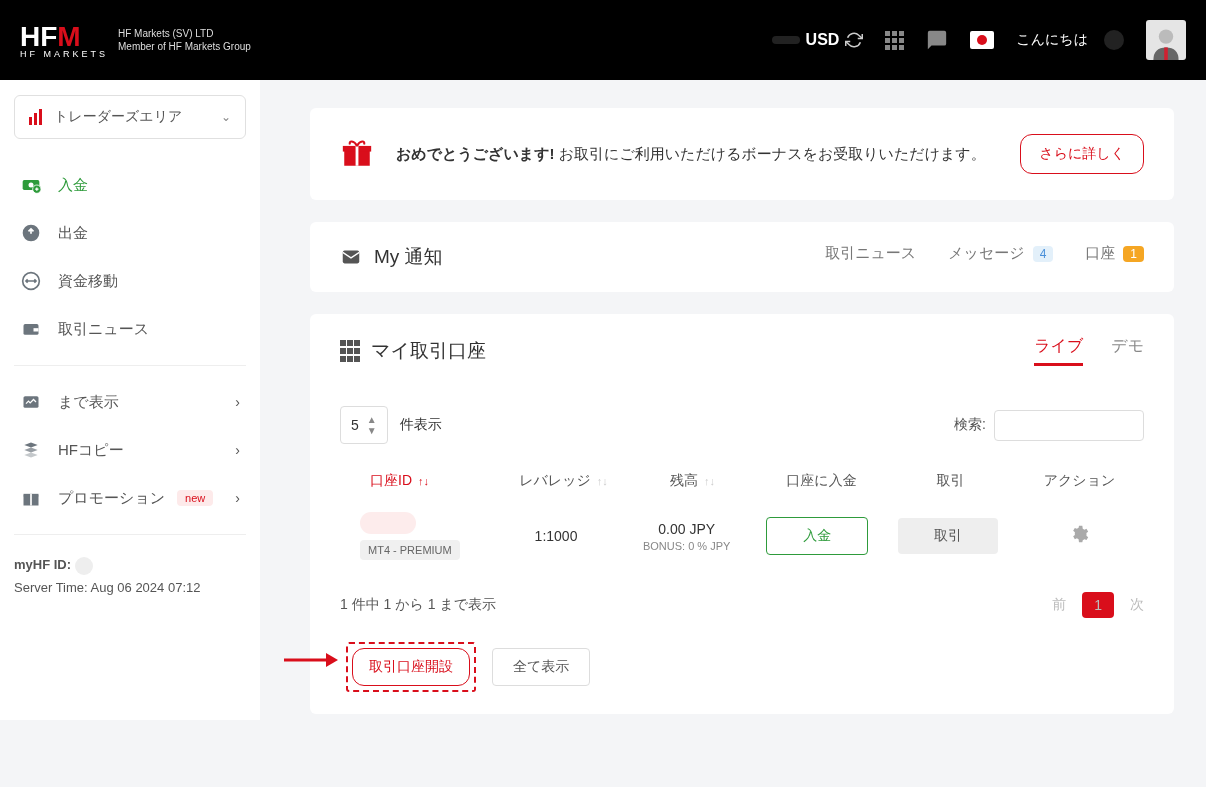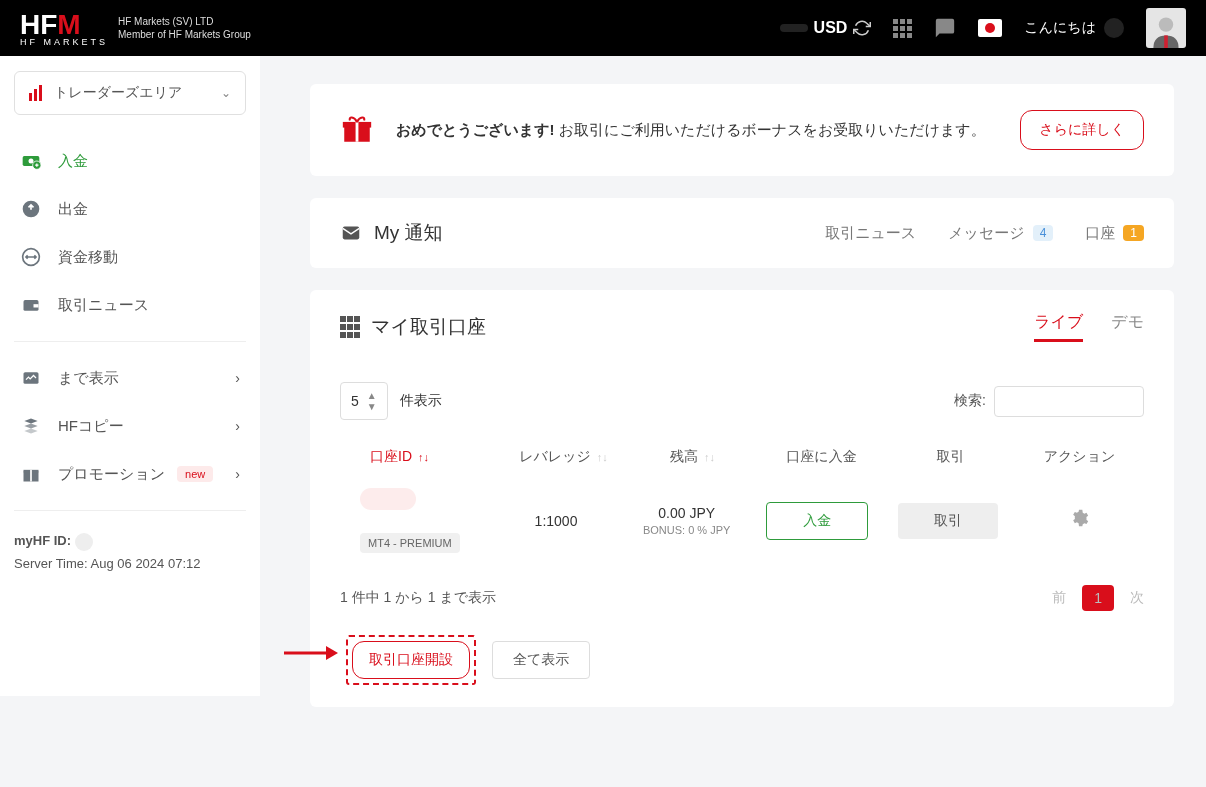--- a/index.html
+++ b/index.html
@@ -1,26 +1,26 @@
 <!DOCTYPE html>
 <html><head>
 <meta charset="utf-8">
 <style>
 *{margin:0;padding:0;box-sizing:border-box;font-family:"Hiragino Sans","Meiryo",Arial,sans-serif}
 body{background:#f4f5f7;width:1206px;height:787px;overflow:hidden;font-size:14px;color:#333}
-.topbar{height:56px;background:#000;display:flex;align-items:center;padding:0 20px;color:#fff}
+.topbar{height:80px;background:#000;display:flex;align-items:center;padding:0 20px;color:#fff}
 .logo{display:flex;align-items:center;gap:10px}
 .logo-mark{font-size:28px;font-weight:700;letter-spacing:0}
 .logo-mark .red{color:#d90e1b}
 .logo-sub{font-size:9px;letter-spacing:3px;margin-top:-4px}
 .logo-txt{font-size:10px;line-height:1.3;color:#ddd}
 .top-right{margin-left:auto;display:flex;align-items:center;gap:22px;font-size:14px}
 .currency{display:flex;align-items:center;gap:6px;font-weight:700;font-size:16px}
 .currency .val{background:#222;border-radius:4px;padding:4px 14px}
-.greeting{display:flex;align-items:center;gap:8px}
+.greeting{display:flex;align-items:center;gap:16px}
 .greeting .dot{width:20px;height:20px;background:#222;border-radius:50%}
 .avatar{width:40px;height:40px;background:#e5e5e5;border-radius:3px;display:flex;align-items:flex-end;justify-content:center;overflow:hidden}
 .avatar svg{width:36px;height:36px}
 .sidebar{width:260px;background:#fff;height:640px;float:left;padding:15px 14px;font-size:14px}
 .trader-area{border:1px solid #e0e0e0;border-radius:6px;padding:12px 14px;display:flex;align-items:center;gap:12px;cursor:pointer;color:#555}
 .trader-area .bars{display:flex;align-items:flex-end;gap:2px}
 .trader-area .bars span{width:3px;background:#d90e1b;display:inline-block}
 .trader-area .bars span:nth-child(1){height:8px}
 .trader-area .bars span:nth-child(2){height:12px}
 .trader-area .bars span:nth-child(3){height:16px}
@@ -35,21 +35,21 @@
 .badge-new{background:#fdeaea;color:#d90e1b;font-size:11px;padding:2px 8px;border-radius:4px;margin-left:-4px}
 .sidebar-footer{margin-top:18px;font-size:13px;color:#555;line-height:1.8}
 .sidebar-footer .circle{width:18px;height:18px;background:#eee;border-radius:50%;display:inline-block;vertical-align:middle;margin-left:4px}
 .main{margin-left:260px;padding:28px 32px 28px 50px}
 .card{background:#fff;border-radius:6px;margin-bottom:22px}
 .bonus-card{padding:26px 30px;display:flex;align-items:center;gap:22px}
 .gift-icon{color:#d90e1b}
 .bonus-text{font-size:15px}
 .bonus-text b{font-weight:700}
 .bonus-btn{margin-left:auto;border:1px solid #d90e1b;color:#d90e1b;background:#fff;padding:10px 18px;border-radius:12px;font-size:14px;cursor:pointer}
-.notify-card{padding:22px 30px;display:flex;align-items:center;gap:6px}
+.notify-card{padding:22px 30px;display:flex;align-items:flex-start;gap:6px}
 .notify-title{font-size:19px;font-weight:400;color:#333;display:flex;align-items:center;gap:12px}
 .notify-tabs{margin-left:auto;display:flex;gap:32px;font-size:15px;color:#777;align-items:center}
 .notify-tabs .tab{cursor:pointer;display:flex;align-items:center;gap:8px}
 .count-badge{padding:1px 7px;border-radius:4px;font-size:12px;font-weight:500}
 .count-badge.blue{background:#e3f0fa;color:#4a90d9}
 .count-badge.orange{background:#f5a623;color:#fff}
 .accounts-card{padding:22px 30px}
 .acc-header{display:flex;align-items:center;gap:14px}
 .acc-title{font-size:19px;display:flex;align-items:center;gap:12px}
 .acc-tabs{margin-left:auto;display:flex;gap:28px;font-size:16px}
@@ -61,21 +61,21 @@
 .search-box input{border:1px solid #ddd;border-radius:4px;padding:7px 10px;width:150px}
 .table-head{display:flex;margin-top:28px;font-size:14px;color:#555}
 .th{flex:1;display:flex;align-items:center;gap:6px;justify-content:center}
 .th.first{justify-content:flex-start;color:#d90e1b;padding-left:30px}
 .sort-arr{color:#ccc;font-size:11px}
 .sort-arr.red{color:#d90e1b}
 .table-row{display:flex;margin-top:22px;font-size:14px;align-items:center}
 .td{flex:1;text-align:center;display:flex;flex-direction:column;align-items:center;justify-content:center}
 .td.first{align-items:flex-start;padding-left:20px}
 .acct-id{background:#fdecec;border-radius:12px;width:56px;height:22px}
-.acct-type{background:#f0f0f0;border-radius:4px;padding:4px 8px;font-size:11px;color:#666;margin-top:23px}
+.acct-type{background:#f0f0f0;border-radius:4px;padding:4px 8px;font-size:11px;color:#666;margin-top:6px}
 .bonus-line{font-size:11px;color:#888;margin-top:3px}
 .deposit-row-btn{border:1px solid #2e9b3b;color:#2e9b3b;background:#fff;padding:9px 36px;border-radius:4px;cursor:pointer}
 .trade-row-btn{background:#eee;color:#555;padding:9px 36px;border-radius:4px;cursor:pointer}
 .gear{color:#aaa;font-size:18px;cursor:pointer}
 .table-footer{display:flex;align-items:center;margin-top:32px;font-size:14px;color:#555}
 .pager{margin-left:auto;display:flex;align-items:center;gap:16px}
 .page-num{background:#d90e1b;color:#fff;padding:5px 12px;border-radius:4px}
 .pager span{color:#bbb;cursor:pointer}
 .action-row{margin-top:24px;display:flex;gap:16px;align-items:center;padding-left:6px;position:relative}
 .new-acct-wrap{border:2px dashed #d90e1b;padding:4px;border-radius:3px}

